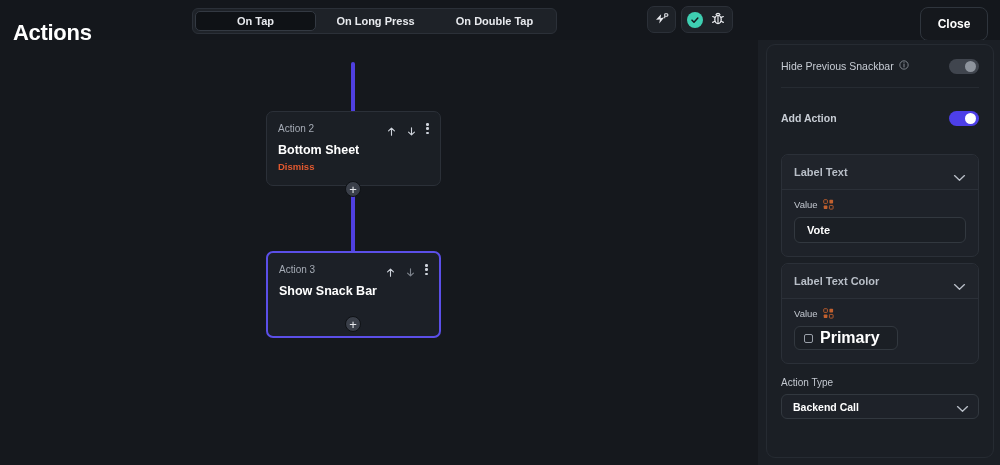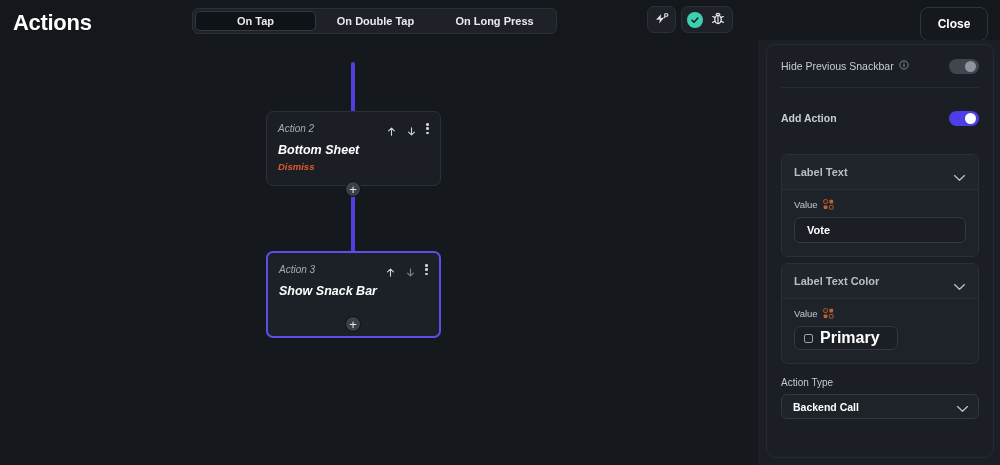--- a/index.html
+++ b/index.html
@@ -7,21 +7,21 @@
     width: 1000px; height: 465px;
     background: #14171c;
     font-family: "Liberation Sans", sans-serif;
     overflow: hidden;
   }
   .app { position: relative; width: 1000px; height: 465px; background: #14171c; }
 
   
   .topbar { position: absolute; left: 0; top: 0; width: 1000px; height: 40px; }
   .page-title {
-    position: absolute; left: 13px; top: 10px;
+    position: absolute; left: 13px; top: 20px;
     font-size: 22px; font-weight: bold; color: #ffffff; letter-spacing: -0.3px;
   }
   .widget-chip {
     position: absolute; left: 11px; top: 41px;
     display: flex; align-items: center; gap: 7px;
     height: 23px; padding: 0 10px 0 8px;
     background: #22262d; border-radius: 6px;
   }
   .widget-chip .lbl { font-size: 11px; font-weight: bold; color: #c9ced6; }
 
@@ -73,21 +73,20 @@
     display: flex; align-items: center; justify-content: center;
     color: #e6e8ec; font-size: 13px; line-height: 1; cursor: pointer; left: 345px;
   }
   .plus.p1 { top: 141px; }
   .plus.p2 { top: 276px; }
 
   .card {
     position: absolute; left: 266px; width: 175px;
     background: #1b1f25; border: 1px solid #2b3038; border-radius: 7px;
     padding: 10px 11px 13px 11px;
-    font-style: italic;
   }
   .card.c-a2 { top: 71px; }
   .card.c-a3 { top: 211px; border: 2px solid #5b4fe8; background: #1c2027; padding-bottom: 38px; }
   .card-head { display: flex; align-items: center; justify-content: space-between; }
   .card-idx { font-size: 10px; color: #a5abb5; }
   .card-actions { display: flex; align-items: center; gap: 9px; }
   .ic-arrow { width: 11px; height: 11px; cursor: pointer; }
   .ic-kebab { width: 3px; height: 13px; display: flex; flex-direction: column; justify-content: space-between; cursor: pointer; padding: 1px 0; }
   .ic-kebab i { display: block; width: 2.5px; height: 2.5px; border-radius: 50%; background: #cfd4dc; }
   .card-title { margin-top: 8px; font-size: 12.5px; font-weight: bold; color: #ffffff; }
@@ -159,22 +158,22 @@
         <svg width="13" height="13" viewBox="0 0 16 16" fill="none">
           <path d="M4 2.5 L4 11 L6.2 9 L7.6 12.2 L9.2 11.5 L7.8 8.4 L10.8 8.2 Z" fill="#c9ced6"></path>
           <path d="M11 2.2 L11 6.4 M11 2.2 L13.3 2.2 A1.3 1.3 0 0 1 13.3 4.6 L11 4.6" stroke="#c9ced6" stroke-width="1.1" fill="none"></path>
         </svg>
       </span>
       <span class="lbl">BoxButton</span>
     </div>
 
     <div class="seg-wrap">
       <div class="seg active">On Tap</div>
+      <div class="seg">On Long Press</div>
       <div class="seg">On Double Tap</div>
-      <div class="seg">On Long Press</div>
     </div>
 
     <div class="tool-group g1">
       <span class="tool-ic">
         <svg width="17" height="17" viewBox="0 0 18 18" fill="none">
           <path d="M3.2 9.3 L8.6 3.4 L8.0 7.6 L12.0 6.6 L6.6 13.2 L7.3 9.0 Z" fill="#e8eaee"></path>
           <path d="M12.4 3.0 L12.4 7.6 M12.4 3.0 L14.9 3.0 A1.4 1.4 0 0 1 14.9 5.6 L12.4 5.6" stroke="#e8eaee" stroke-width="1.1" fill="none"></path>
         </svg>
       </span>
     </div>

